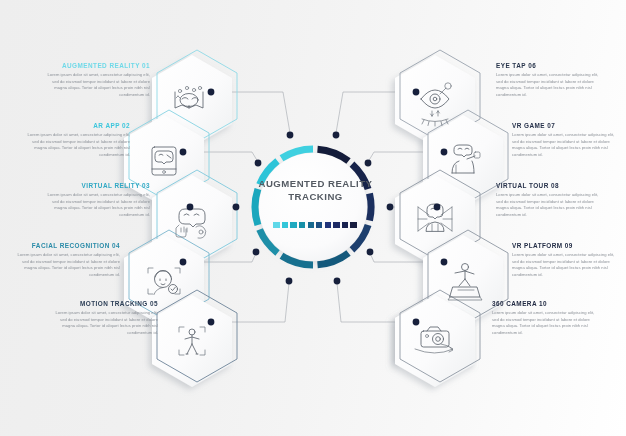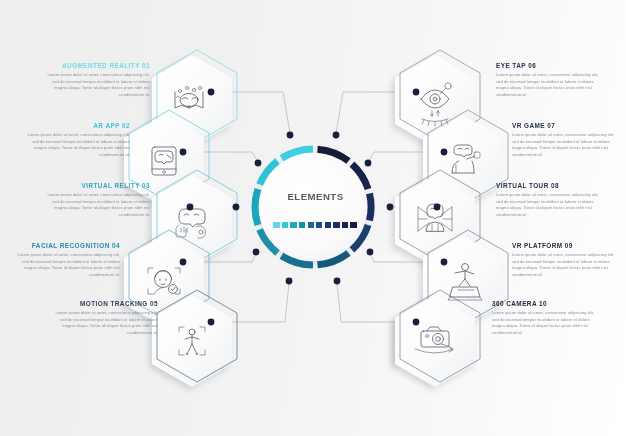--- a/index.html
+++ b/index.html
@@ -259,22 +259,22 @@
       <circle class="dot" cx="437" cy="207" r="3.4"></circle>
       <circle class="dot" cx="390" cy="207" r="3.4"></circle>
       <circle class="dot" cx="444" cy="262" r="3.4"></circle>
       <circle class="dot" cx="370" cy="252" r="3.4"></circle>
       <circle class="dot" cx="416" cy="322" r="3.4"></circle>
       <circle class="dot" cx="337" cy="281" r="3.4"></circle>
     </g>
   </svg>
 
   <div class="centertext">
-    <br>
-    <span>ELEMENTS</span>
+    <span>AUGMENTED REALITY</span><br>
+    <span>TRACKING</span>
   </div>
   <div class="chips" id="chip-row">
       <div class="chip" style="background: rgb(95, 216, 232);"></div>
       <div class="chip" style="background: rgb(52, 198, 217);"></div>
       <div class="chip" style="background: rgb(31, 169, 192);"></div>
       <div class="chip" style="background: rgb(23, 144, 168);"></div>
       <div class="chip" style="background: rgb(24, 105, 143);"></div>
       <div class="chip" style="background: rgb(28, 79, 130);"></div>
       <div class="chip" style="background: rgb(33, 52, 122);"></div>
       <div class="chip" style="background: rgb(29, 42, 100);"></div>

